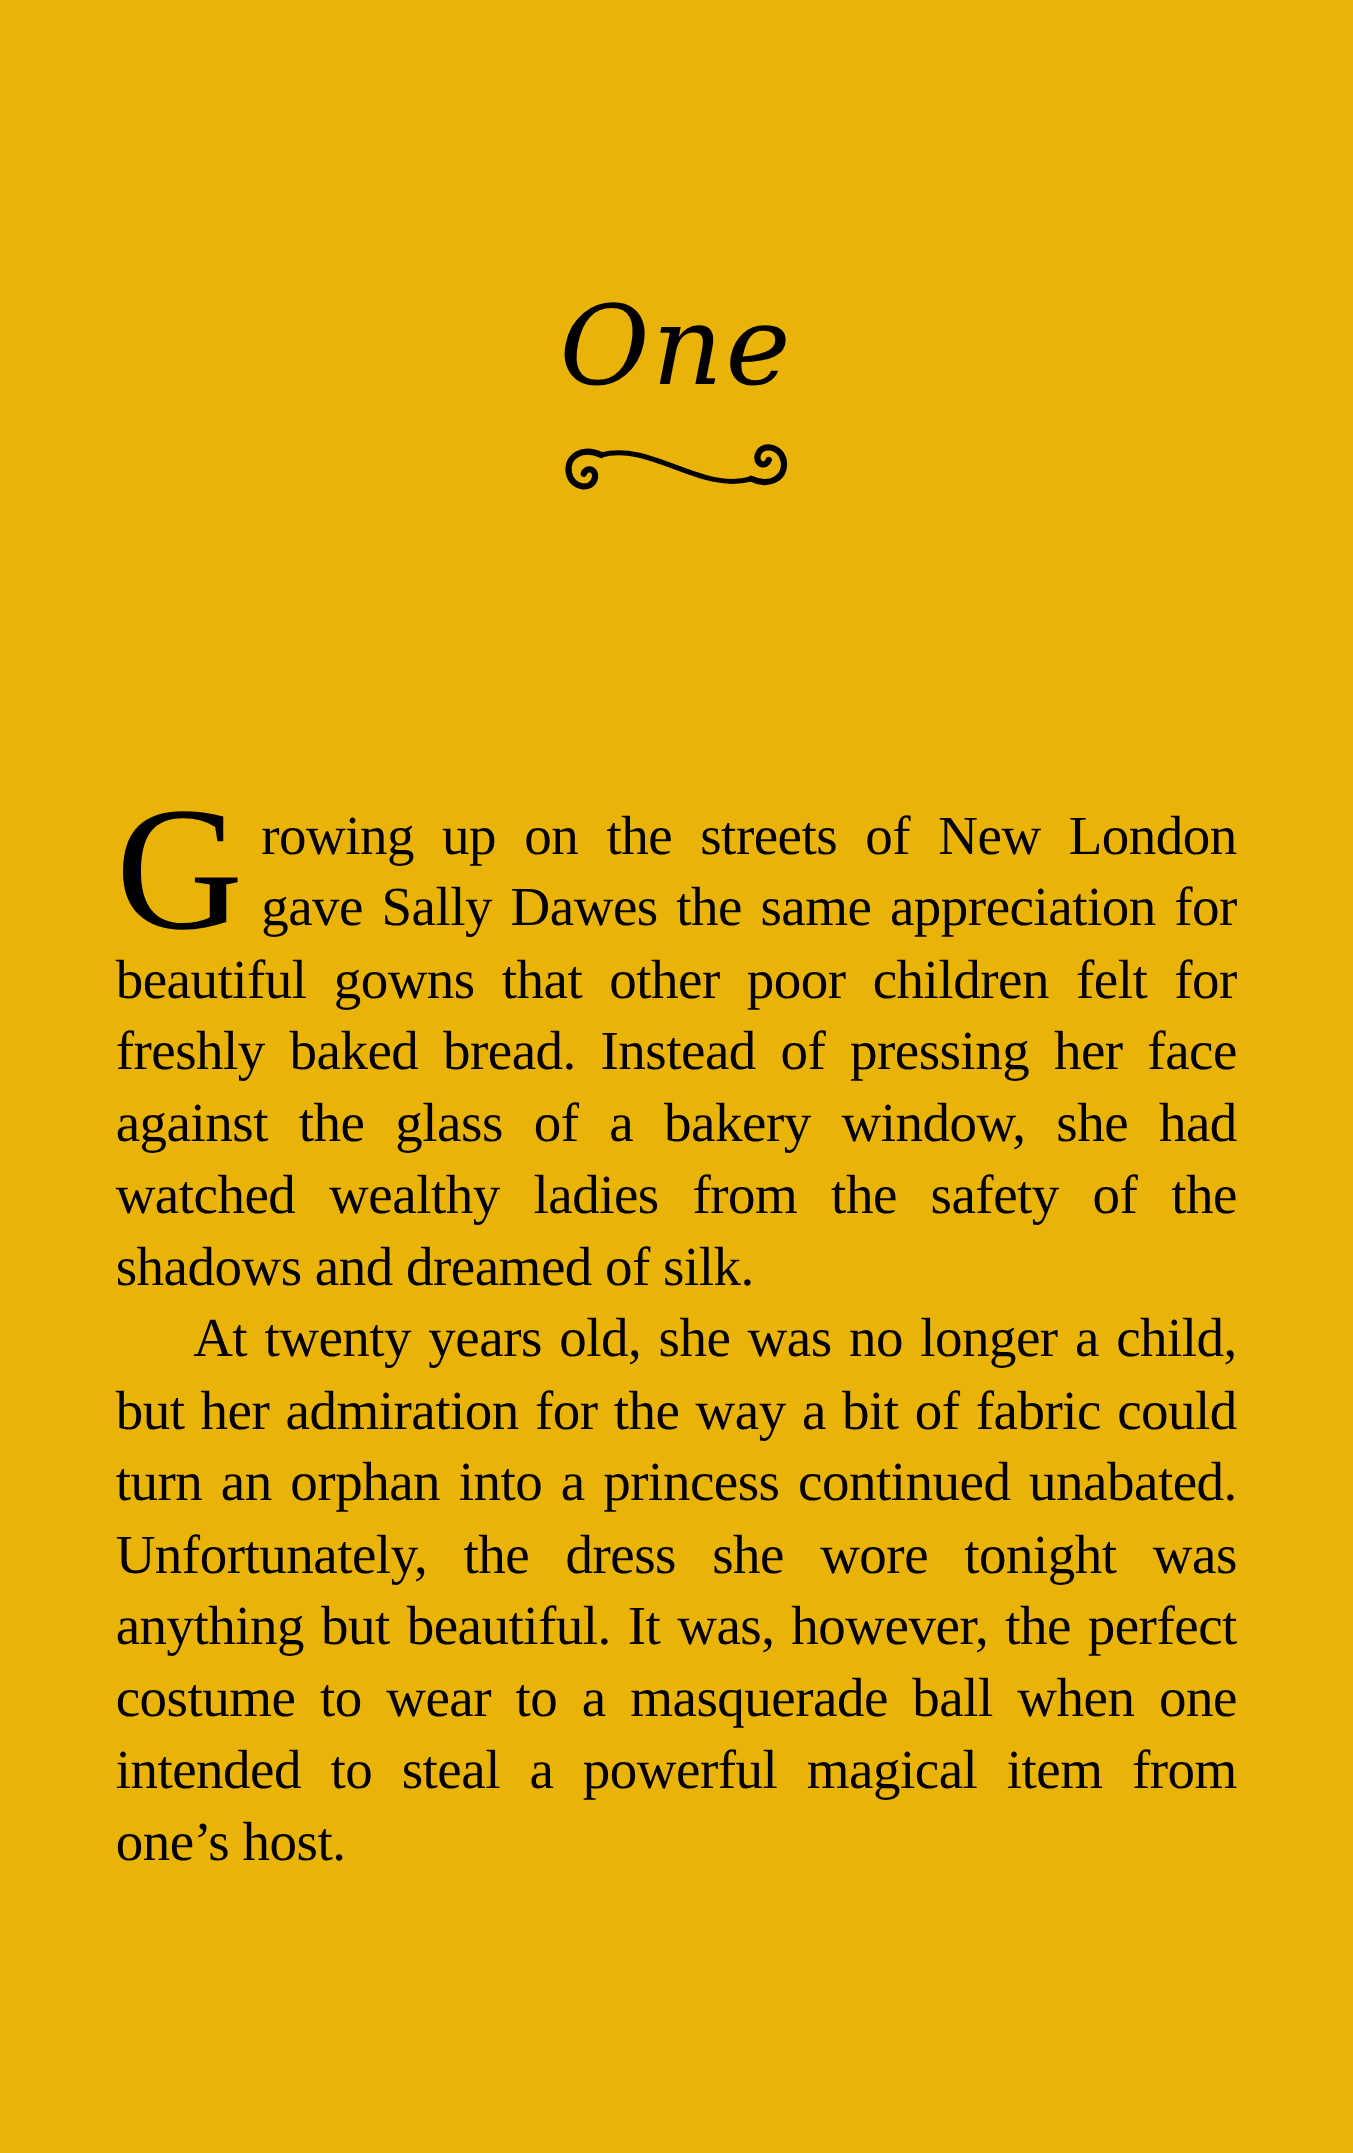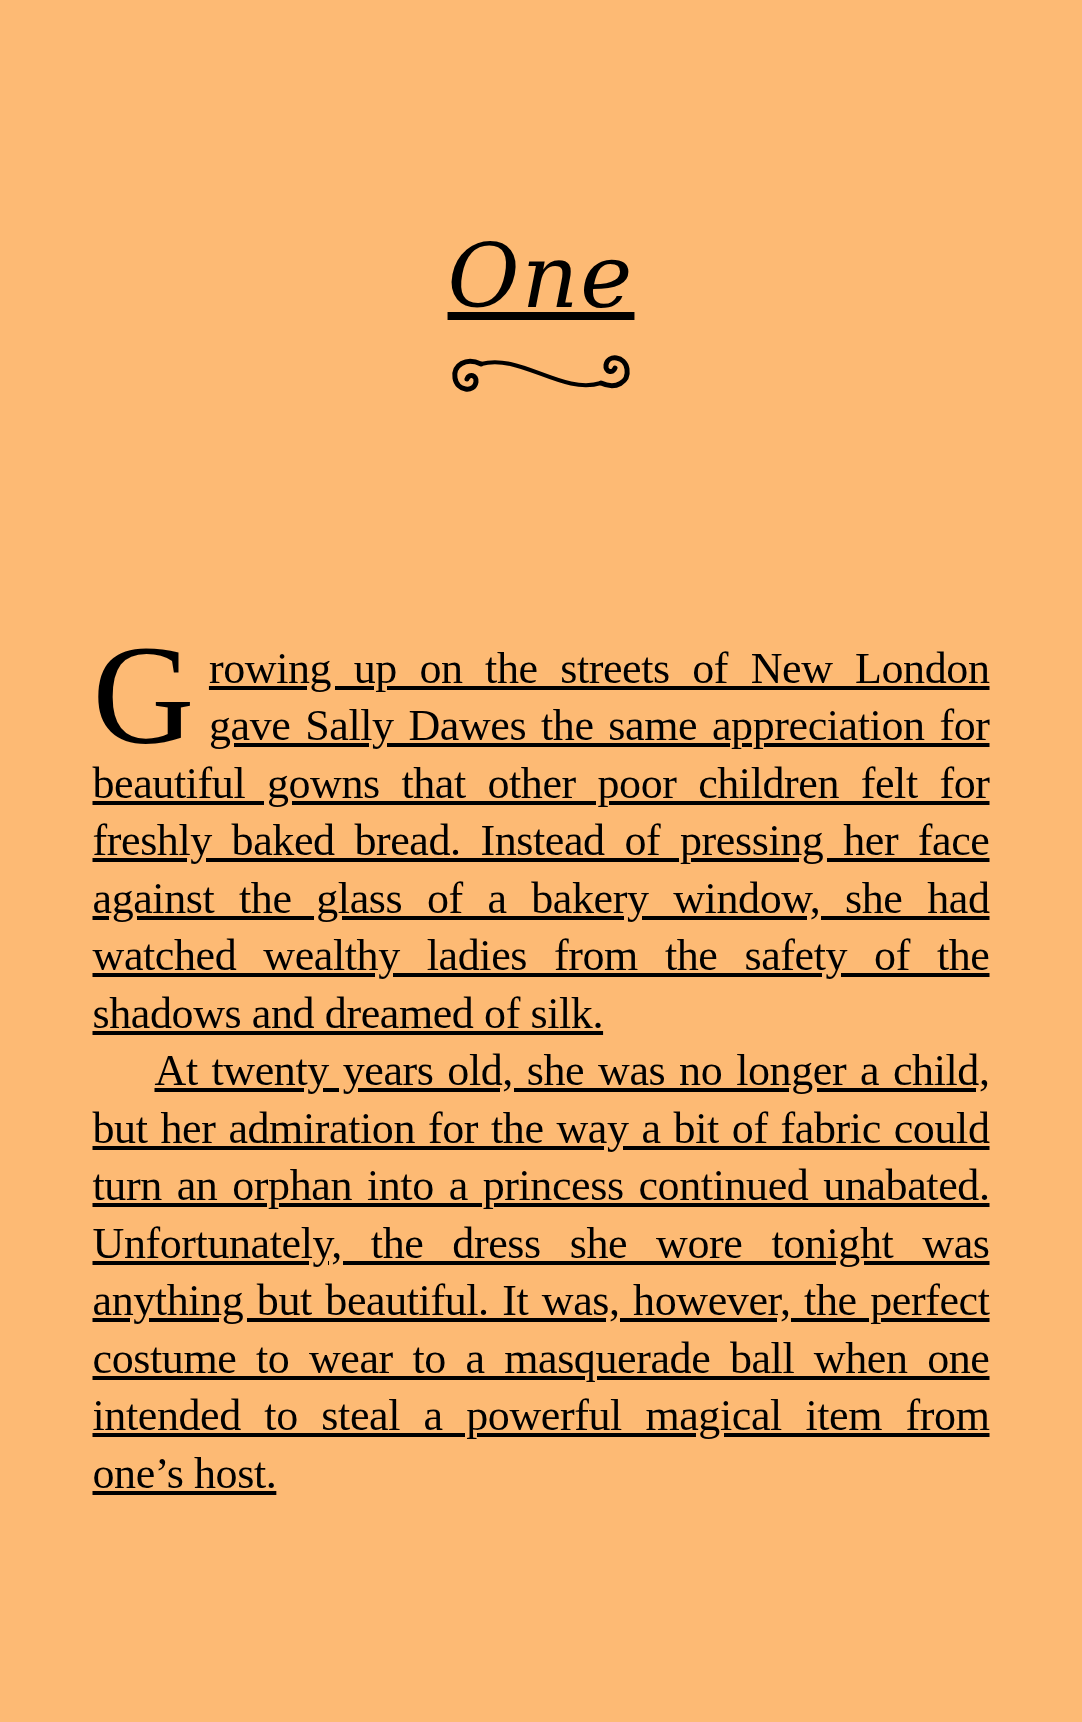--- a/index.html
+++ b/index.html
@@ -4,25 +4,24 @@
 <style>
   html, body {
     margin: 0;
     padding: 0;
     background: #ffffff;
   }
   .page {
     position: relative;
     width: 1082px;
     height: 1722px;
-    background: #fdba74;
+    background: #eab308;
     color: #000000;
     overflow: hidden;
     font-family: "Liberation Serif", serif;
-    text-decoration: underline;
   }
   .chapter-title {
     margin: 228px 0 0 0;
     padding: 0;
     text-align: center;
     font-family: "DejaVu Serif", serif;
     font-style: italic;
     font-weight: normal;
     font-size: 88px;
     line-height: 1.12;

